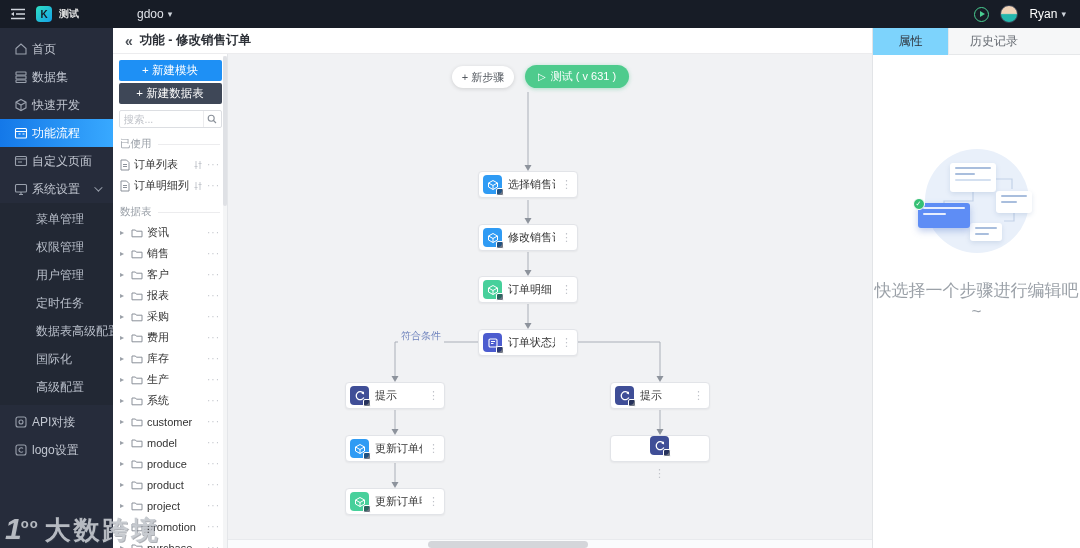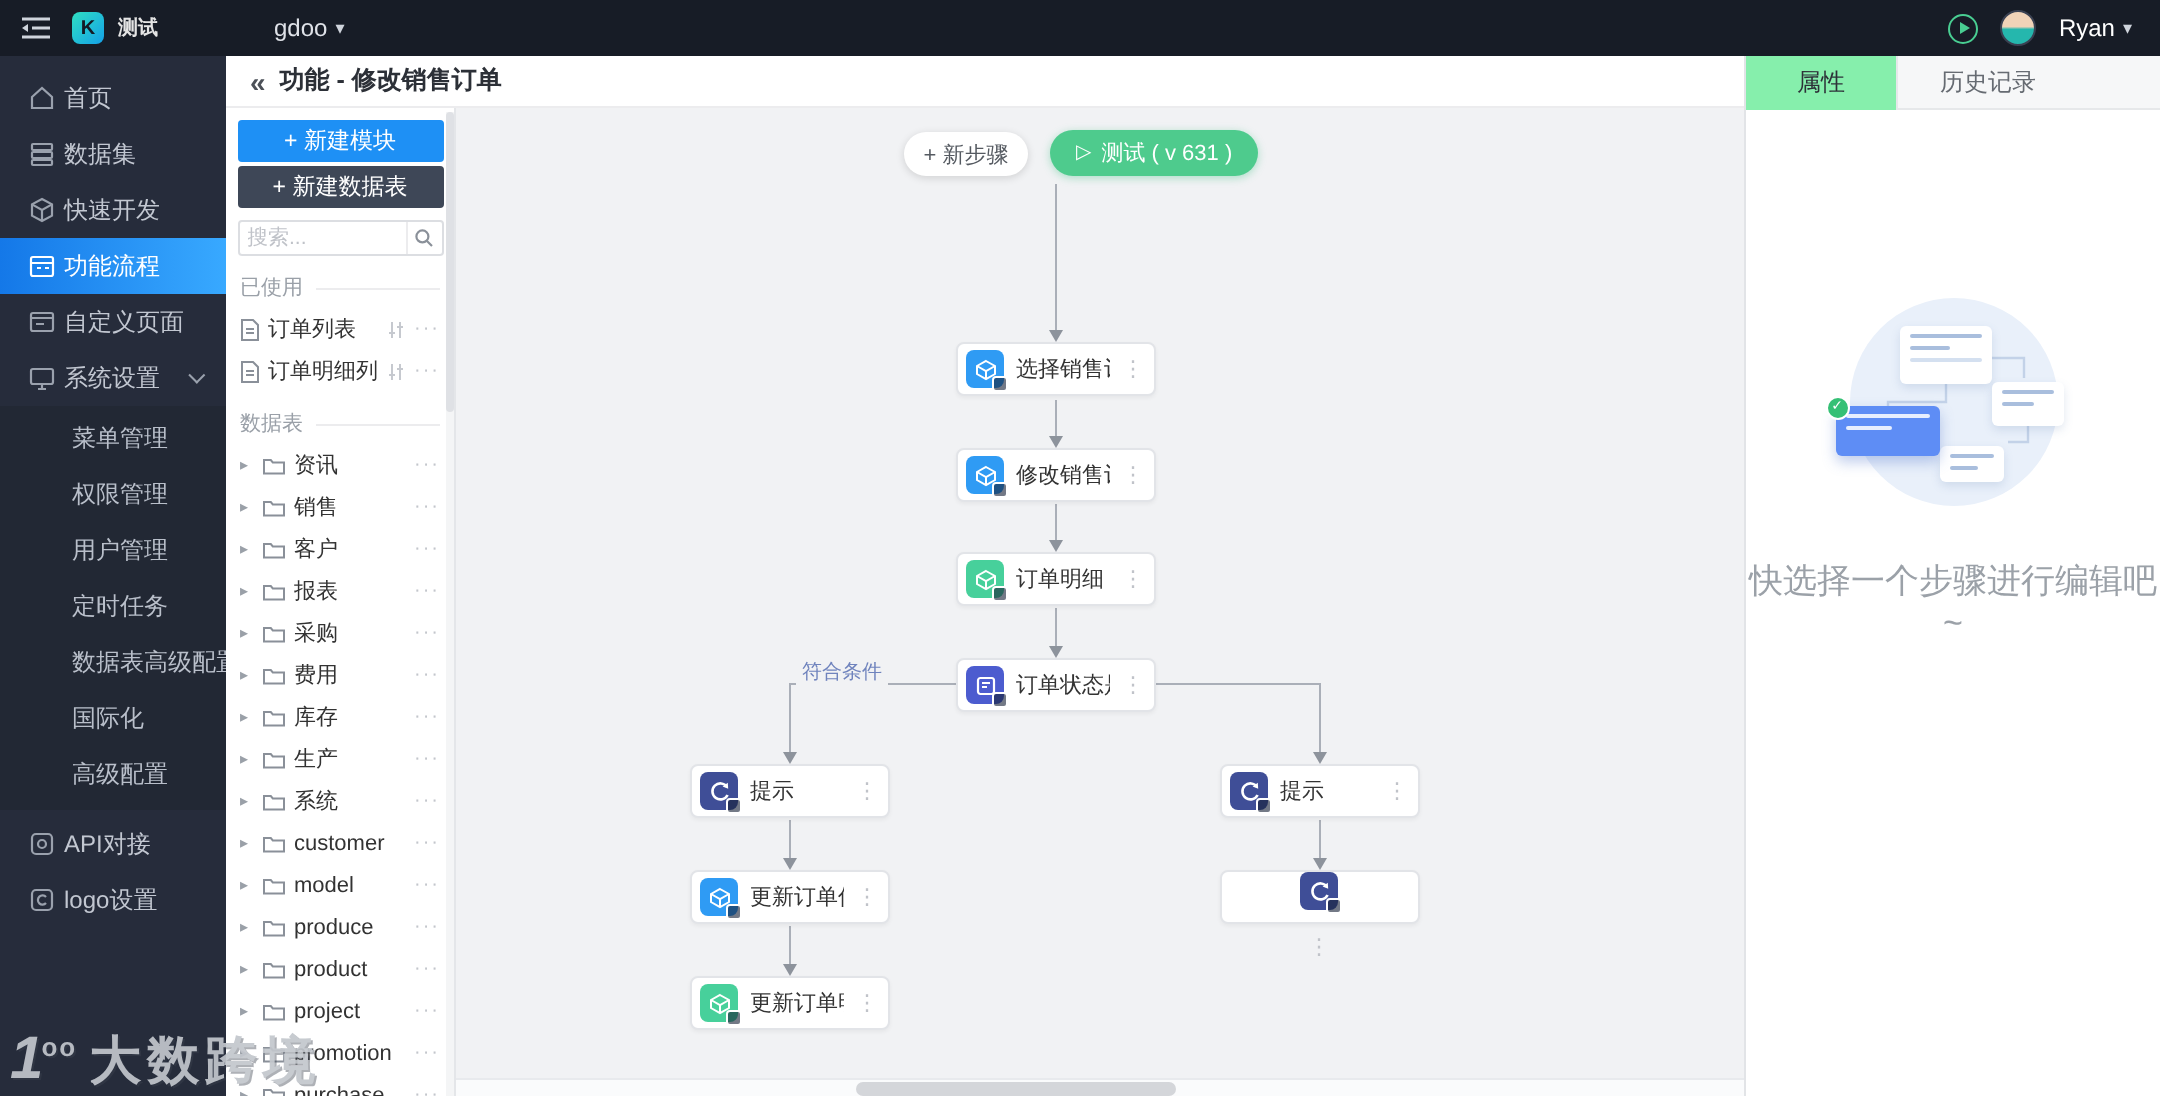--- a/index.html
+++ b/index.html
@@ -77,21 +77,21 @@
   .n4 { left: 250px; top: 275px; } .n5 { left: 117px; top: 328px; } .n6 { left: 117px; top: 381px; }
   .n7 { left: 117px; top: 434px; } .n8 { left: 382px; top: 328px; } .n9 { left: 382px; top: 381px; flex-direction: column; }
   .branch-label { position: absolute; left: 170px; top: 282px; transform: translateY(-50%); font-size: 10px; color: #6f83bd; background: #f1f2f4; padding: 0 3px; }
   .hscroll { position: absolute; left: 0; right: 0; bottom: 0; height: 9px; background: #fafbfc; border-top: 1px solid #e8eaed; cursor: pointer; }
   .hscroll .thumb { position: absolute; left: 200px; top: 1px; width: 160px; height: 7px; background: #d4d6da; border-radius: 4px; cursor: grab; }
 
   
   .right-panel { position: absolute; top: 28px; left: 872px; width: 208px; bottom: 0; background: #fff; border-left: 1px solid #e2e4e7; z-index: 4; }
   .rp-tabs { height: 27px; display: flex; background: #f6f7f8; border-bottom: 1px solid #e6e8ea; }
   .rp-tab { width: 76px; text-align: center; line-height: 26px; font-size: 12px; color: #666b72; cursor: pointer; }
-  .rp-tab.active { background: #86efac; color: #2d3138; border-right: 1px solid #e6e8ea; margin-bottom: -1px; }
+  .rp-tab.active { background: #7dd3fc; color: #2d3138; border-right: 1px solid #e6e8ea; margin-bottom: -1px; }
   .rp-tab.plain { width: 90px; }
   .rp-empty { padding-top: 88px; text-align: center; }
   .illus { position: relative; width: 130px; height: 120px; margin: 0 auto; }
   .illus .circle { position: absolute; left: 13px; top: 6px; width: 104px; height: 104px; border-radius: 50%; background: #e9f0fa; }
   .illus svg { position: absolute; left: 0; top: 0; }
   .card { position: absolute; background: #fff; border-radius: 3px; box-shadow: 0 2px 5px rgba(90,120,170,.18); }
   .card .bar { height: 2px; background: #a9bedd; border-radius: 1px; margin: 4px 5px 0; }
   .card .bar.short { width: 45%; }
   .card.c1 { left: 38px; top: 20px; width: 46px; height: 29px; }
   .card.c2 { left: 84px; top: 48px; width: 36px; height: 22px; }

